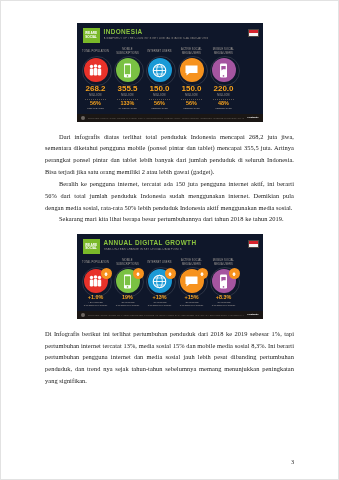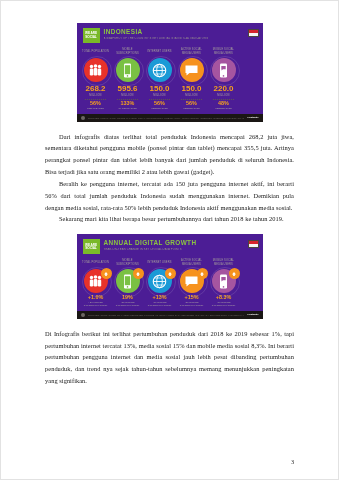--- a/index.html
+++ b/index.html
@@ -20,21 +20,21 @@
     background: #ffffff;
     box-sizing: border-box;
     padding: 22px 44px 20px 44px;
     border: 1px solid #e2e2e2;
   }
 
   
   .infographic {
     width: 186px;
     margin: 0 auto;
-    background: #4c1d95;
+    background: #0f172a;
     position: relative;
     box-sizing: border-box;
     padding: 5px 0 0 0;
     overflow: hidden;
   }
   .ig-top {
     display: flex;
     align-items: flex-start;
     padding: 0 5px 0 6px;
     gap: 4px;
@@ -298,21 +298,21 @@
         <div class="circle-wrap">
           <div class="circle" style="background:#7ac143">
             <div class="ring"></div>
             <svg width="9" height="15" viewBox="0 0 18 30">
               <rect x="2" y="1" width="14" height="28" rx="2.4" fill="#fff"></rect>
               <rect x="3.6" y="4.4" width="10.8" height="18" fill="#7ac143"></rect>
               <circle cx="9" cy="25.8" r="1.6" fill="#7ac143"></circle>
             </svg>
           </div>
         </div>
-        <div class="big-val">595.6</div>
+        <div class="big-val">355.5</div>
         <div class="unit">MILLION</div>
         <div class="divider"></div>
         <div class="pct">133%</div>
         <div class="sub2">vs. POPULATION</div>
       </div>
 
       <div class="ig-col">
         <div class="col-label">INTERNET USERS</div>
         <div class="circle-wrap">
           <div class="circle" style="background:#1b9ad6">

